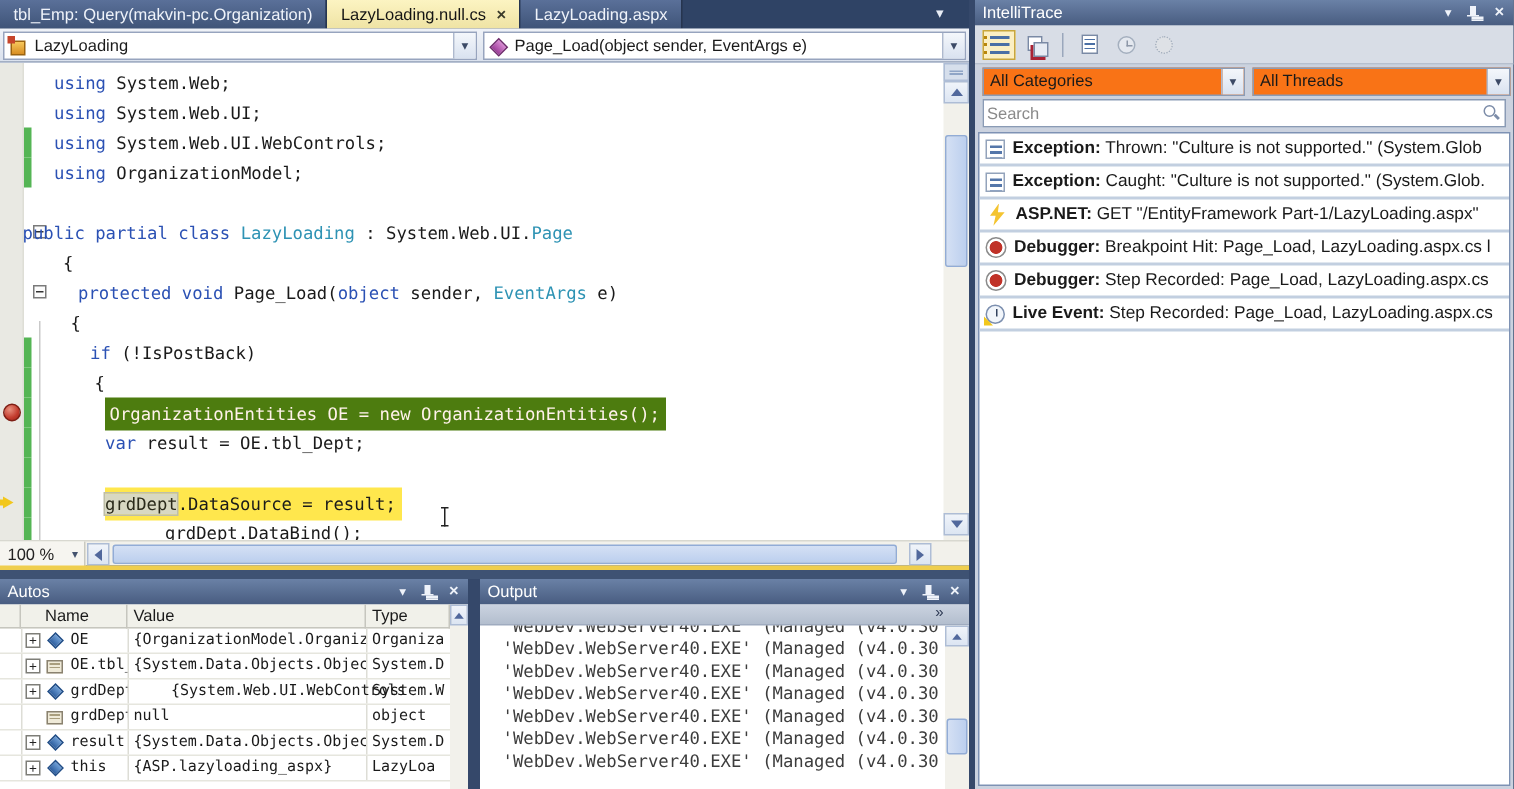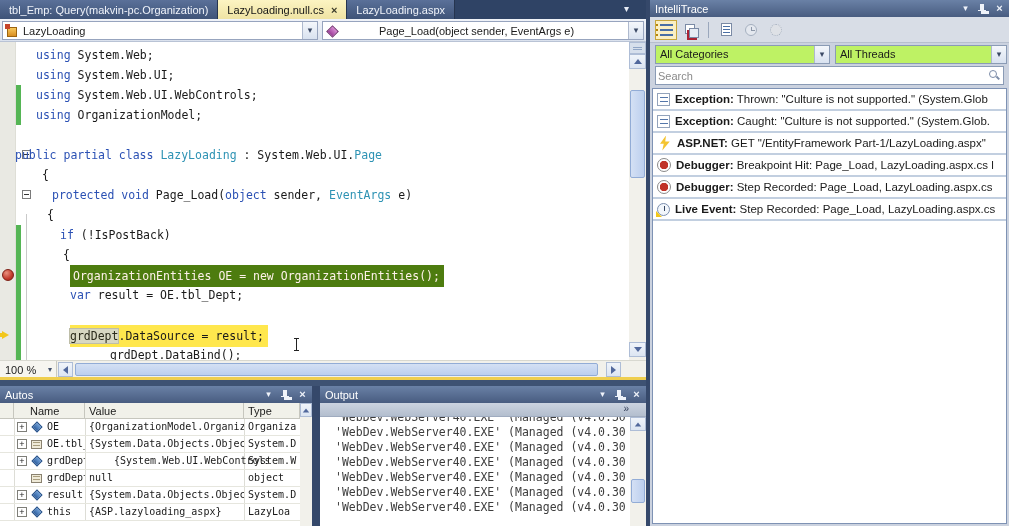--- a/index.html
+++ b/index.html
@@ -126,21 +126,21 @@
   .ic-windows::after { content:""; position:absolute; left:4px; top:4px; width:8px; height:8px; background:#E7ECF4; border:1px solid #7A8AA5; box-shadow:-2px 2px 0 #A23; }
   .ic-checklist { width:11px; height:13px; background:#fff; border:1px solid #7A8AA5; position:relative; }
   .ic-checklist::before { content:""; position:absolute; left:1px; top:2px; right:1px; height:8px;
                           background:repeating-linear-gradient(#4A6FA5 0 1px,transparent 1px 3px); }
   .ic-clock { width:12px; height:12px; border-radius:50%; background:#F4F7FB; border:1px solid #66788F; position:relative; }
   .ic-clock::before { content:""; position:absolute; left:5px; top:2px; width:1px; height:4px; background:#33435E; }
   .ic-clock::after { content:""; position:absolute; left:5px; top:5px; width:4px; height:1px; background:#33435E; }
   .ic-clockgear { width:12px; height:12px; border-radius:50%; background:#E7E7E7; border:1px dotted #66788F; }
 
   #it-combos { position:absolute; left:0; top:43px; width:359px; height:23px; }
-  .it-combo { position:absolute; top:2px; height:19px; background:#bef264; border:1px solid #8A9BB5; display:flex;gap:33px; }
+  .it-combo { position:absolute; top:2px; height:19px; background:#f97316; border:1px solid #8A9BB5; display:flex;gap:33px; }
   .it-combo .cfield { flex:1; font-size:11px; color:#1A1A1A; padding:2px 0 0 4px; white-space:nowrap; overflow:hidden; }
   #it-search { position:absolute; left:5px; top:66px; width:349px; height:19px; background:#fff; border:1px solid #8A9BB5; }
   #it-search input { position:absolute; left:2px; top:1px; width:320px; height:15px; border:none; outline:none; font-family:"Liberation Sans",sans-serif; font-size:11px; color:#333; }
   #it-search input::placeholder { color:#8A8A8A; opacity:1; }
   .mag-ic { position:absolute; right:6px; top:3px; width:8px; height:8px; border:1.5px solid #7C8CA8; border-radius:50%; }
   .mag-ic::after { content:""; position:absolute; left:6px; top:6px; width:4px; height:1.5px; background:#7C8CA8; transform:rotate(45deg); }
 
   #it-events { position:absolute; left:2px; top:88px; width:355px; height:436px; background:#fff; border:1px solid #7E92B4; overflow:hidden; }
   .ev-row { position:relative; height:22px; border-bottom:2px solid #C2CFE0; display:flex; align-items:center; padding-left:4px; overflow:hidden; }
   .ev-text { font-size:11.5px; color:#1A1A1A; white-space:pre; overflow:hidden; }
@@ -175,21 +175,21 @@
 <div class="abs" id="tab-overflow">▾</div>
 
 <div class="abs" id="navbar">
   <div class="navcombo" style="left:2px; width:316px;">
     <span class="mini-ic class-ic"></span>
     <span class="cfield">LazyLoading</span>
     <span class="combo-btn">
         <span>▾</span>
       </span>
   </div>
-  <div class="navcombo" style="left:322px; width:322px;gap:36px;">
+  <div class="navcombo" style="left:322px; width:322px;">
     <span class="mini-ic method-ic"></span>
     <span class="cfield">Page_Load(object sender, EventArgs e)</span>
     <span class="combo-btn">
         <span>▾</span>
       </span>
   </div>
 </div>
 
 <div class="abs" id="editor">
   <div class="abs" id="bp-margin"></div>

